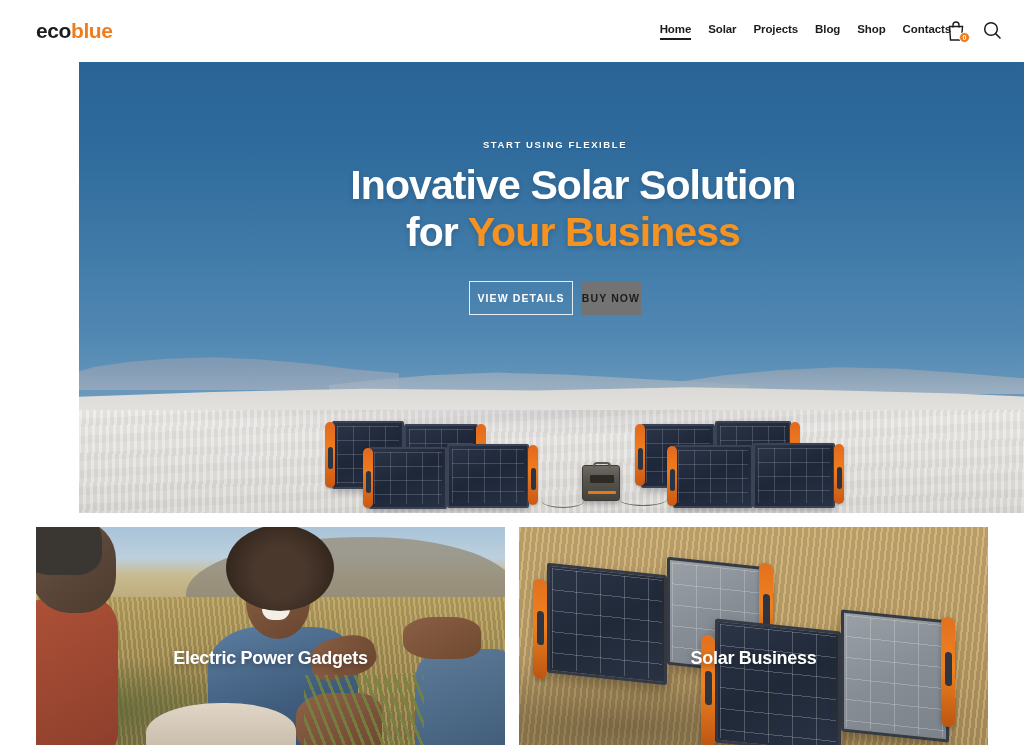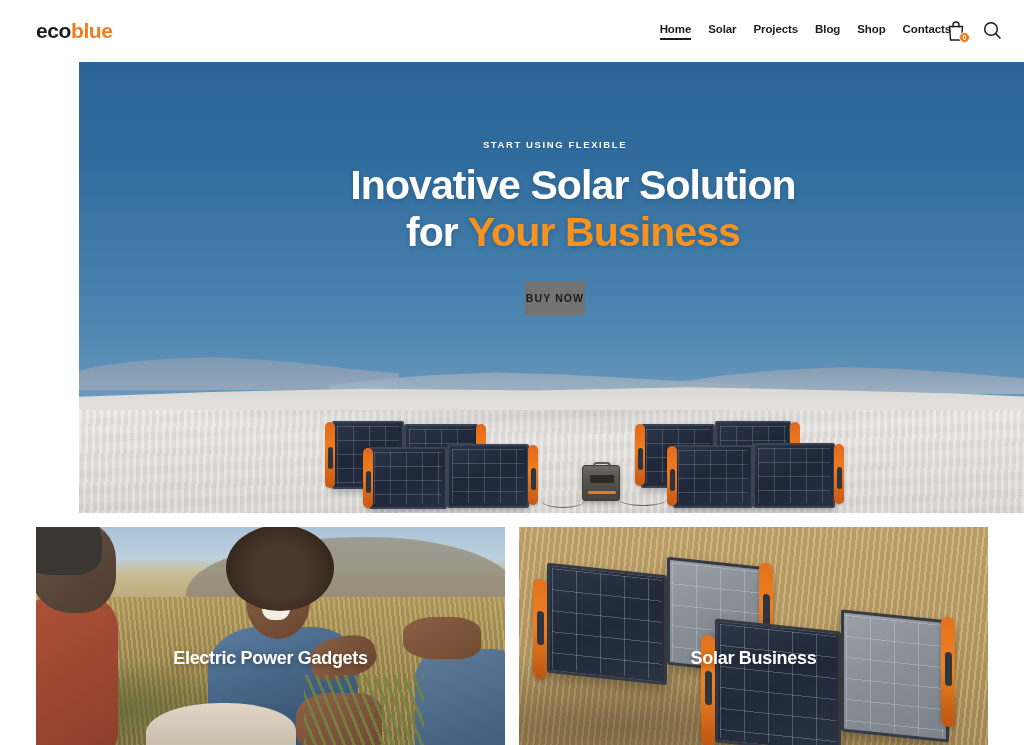--- a/index.html
+++ b/index.html
@@ -433,20 +433,21 @@
   <div class="cable" style="left:463px; top:432px; width:42px;"></div>
   <div class="cable" style="left:540px; top:430px; width:48px;"></div>
 
   <div class="hero-copy">
     <div class="eyebrow">START USING FLEXIBLE</div>
     <h1 class="h1">
       <span>Inovative Solar Solution</span><br>
       <span>for </span><span class="accent">Your Business</span>
     </h1>
     <div class="hero-btns">
+      <div class="btn btn-outline">VIEW DETAILS</div>
       <div class="btn btn-solid">BUY NOW</div>
     </div>
   </div>
 </section>
 
 <section class="cards">
 
   <div class="card">
     <div class="scene-hill">
       <div class="hill-rock"></div>

